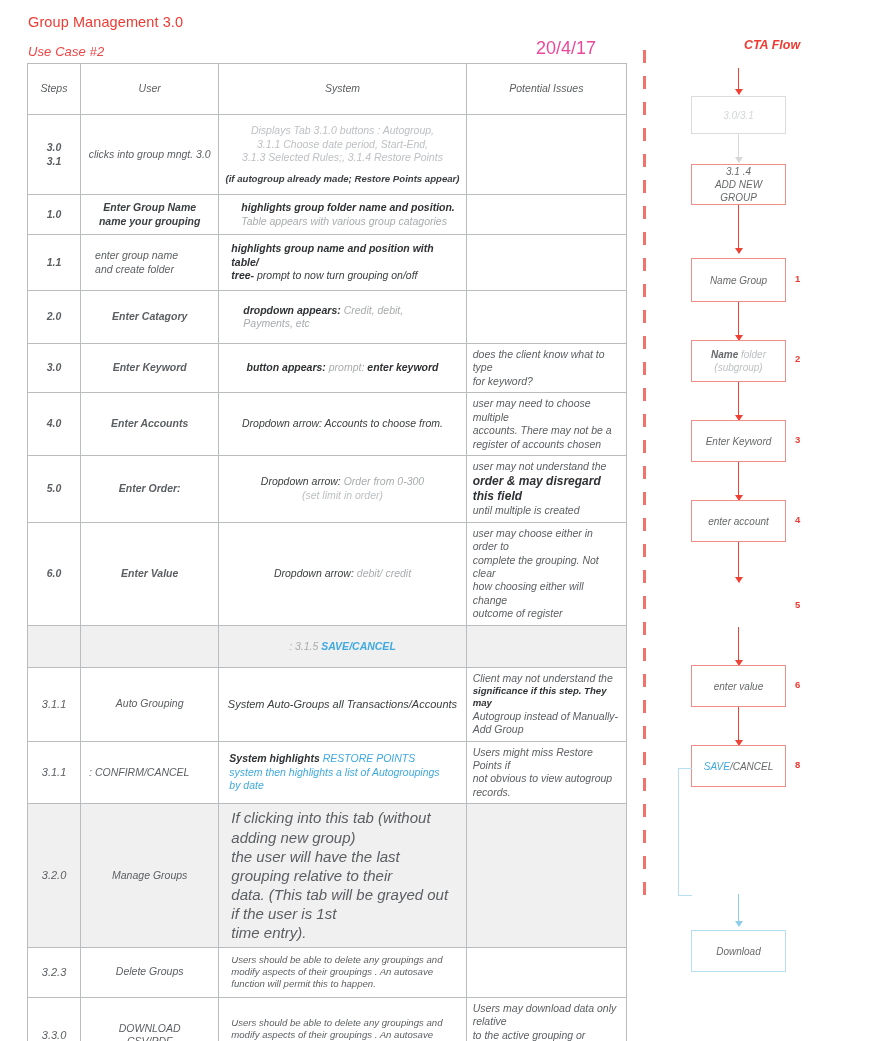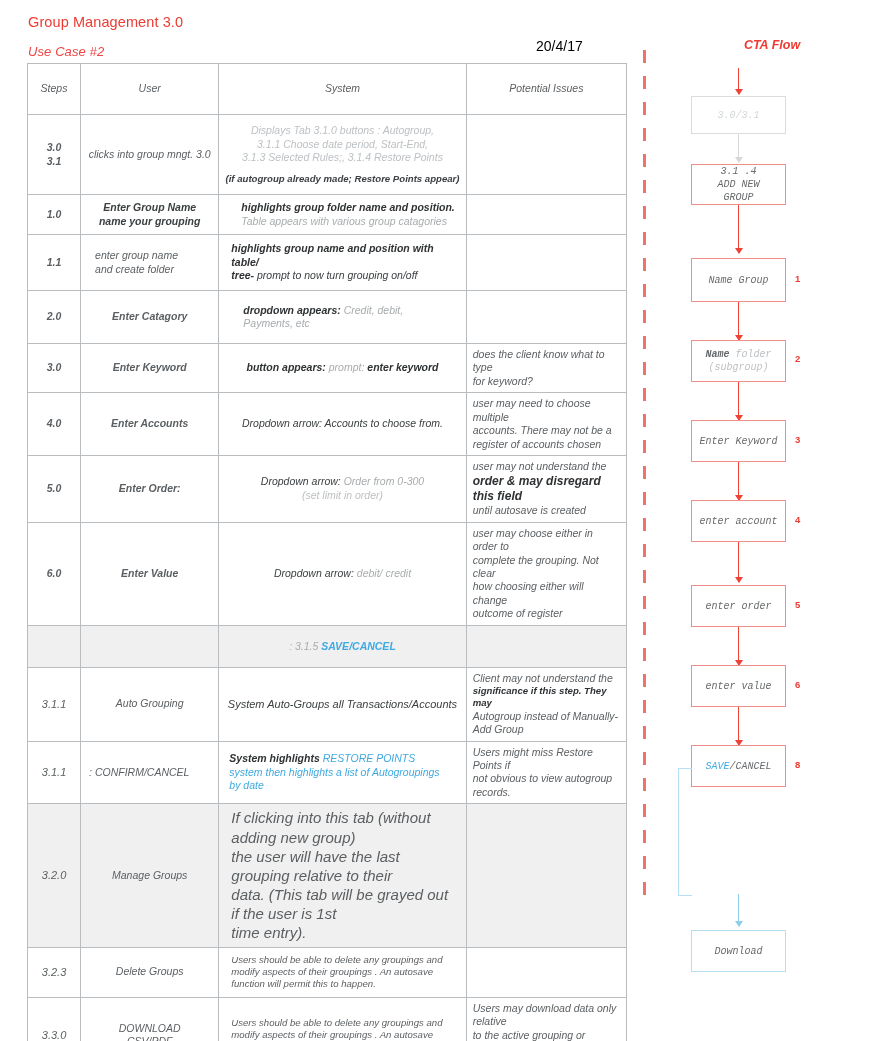--- a/index.html
+++ b/index.html
@@ -13,21 +13,21 @@
   #doc-header{position:absolute;left:28px;top:14px;width:820px;height:40px;}
   .title-main{
     color:#ee3a32;font-size:14.5px;line-height:16px;font-weight:400;
     font-family:"Liberation Sans", sans-serif;letter-spacing:.1px;
   }
   .title-sub{
     color:#ef4444;font-size:13px;line-height:16px;font-style:italic;
     margin-top:14px;letter-spacing:.1px;
   }
   .doc-date{
-    position:absolute;left:508px;top:24px;color:#000000;font-size:14px;
+    position:absolute;left:508px;top:24px;color:#ec4899;font-size:18px;
     font-style:normal;
   }
   
   #usecase-table{
     position:absolute;left:27px;top:63px;width:600px;
     border-collapse:collapse;table-layout:fixed;
     background:#fff;
   }
   #usecase-table td,#usecase-table th{
     border:1px solid #b9bdc0;
@@ -68,21 +68,21 @@
   #cta-flow{position:absolute;left:640px;top:28px;width:241px;height:985px;}
   .flow-title{
     position:absolute;left:67px;top:10px;width:130px;text-align:center;
     color:#ee3a32;font-size:12.5px;font-style:italic;font-weight:bold;
   }
   .fbox{
     position:absolute;left:51px;width:95px;
     border:1px solid #ef8d88;background:#fff;
     display:flex;align-items:center;justify-content:center;
     text-align:center;font-size:10px;font-style:italic;color:#66696b;
-    line-height:1.3;box-sizing:border-box;font-family:Liberation Mono, monospace;
+    line-height:1.3;box-sizing:border-box;
   }
   .fbox.grey{border-color:#dcdcdc;color:#d3d6d8;}
   .fbox.blue-br{border-color:#b6dff3;}
   .arrow{position:absolute;left:98px;width:1px;background:#ef4136;}
   .arrow.grey{background:#d8d8d8;}
   .arrow.blue{background:#8fcdea;}
   .arrow::after{
     content:"";position:absolute;left:-3.5px;bottom:-1px;
     border-left:4px solid transparent;border-right:4px solid transparent;
     border-top:6px solid #ef4136;
@@ -214,21 +214,21 @@
       <td class="c-sys">
         <div>
           <span class="bk" style="font-weight:normal;color:#3c4042">Dropdown arrow:</span>
           <span class="muted-d">Order from 0-300</span>
         </div>
         <div class="muted">(set limit in order)</div>
       </td>
       <td class="c-iss">
         <div>user may  not understand the</div>
         <div class="b" style="font-size:12px">order &amp; may disregard this field</div>
-        <div>until autosave is created</div>
+        <div>until multiple is created</div>
       </td>
     </tr>
 
     <tr style="height:63px">
       <td class="c-steps">6.0</td>
       <td class="c-user bk">Enter Value</td>
       <td class="c-sys">
         <span class="bk" style="font-weight:normal;color:#3c4042">Dropdown arrow:</span>
         <span class="muted-d">debit/ credit</span>
       </td>
@@ -403,23 +403,20 @@
   </div>
   <div class="fnum" style="top:406px">3</div>
   <div class="arrow" style="top:434px;height:38px"></div>
 
   <div class="fbox" style="top:472px;height:42px">
     <span>enter account</span>
   </div>
   <div class="fnum" style="top:486px">4</div>
   <div class="arrow" style="top:514px;height:40px"></div>
 
-  <div class="fbox" style="top:557px;height:42px">
-    <span>enter order</span>
-  </div>
   <div class="fnum" style="top:571px">5</div>
   <div class="arrow" style="top:599px;height:38px"></div>
 
   <div class="fbox" style="top:637px;height:42px">
     <span>enter value</span>
   </div>
   <div class="fnum" style="top:651px">6</div>
   <div class="arrow" style="top:679px;height:38px"></div>
 
   <div class="fbox" style="top:717px;height:42px">

